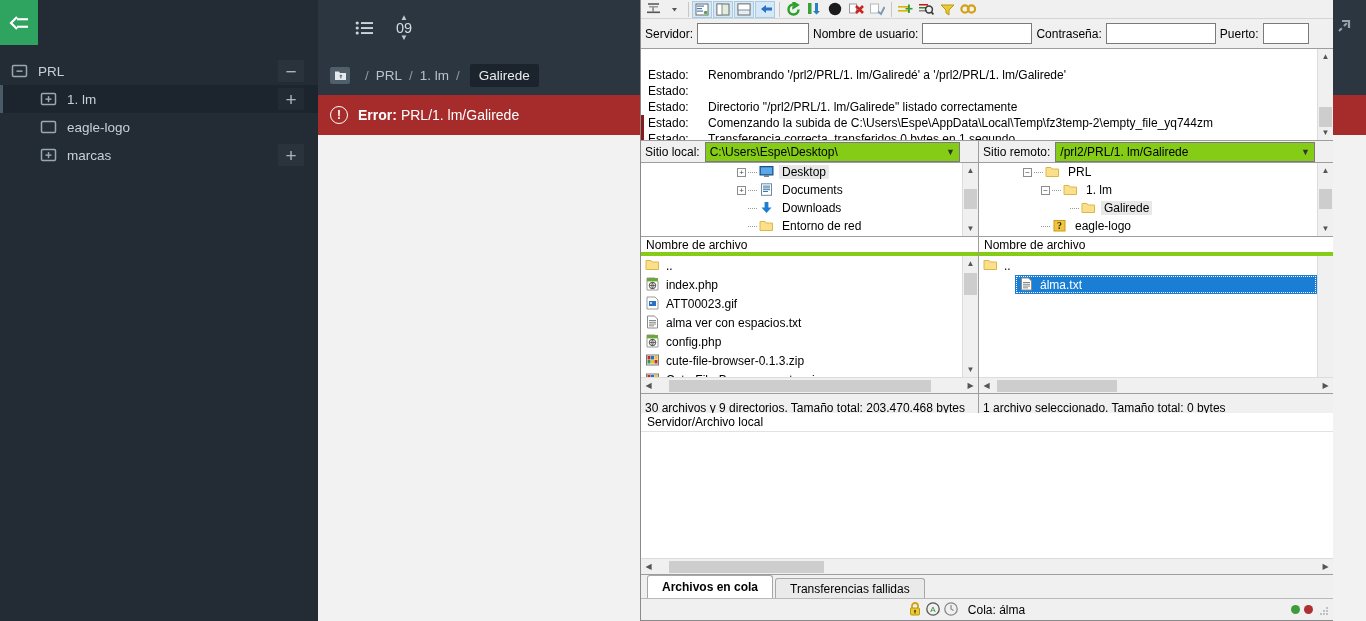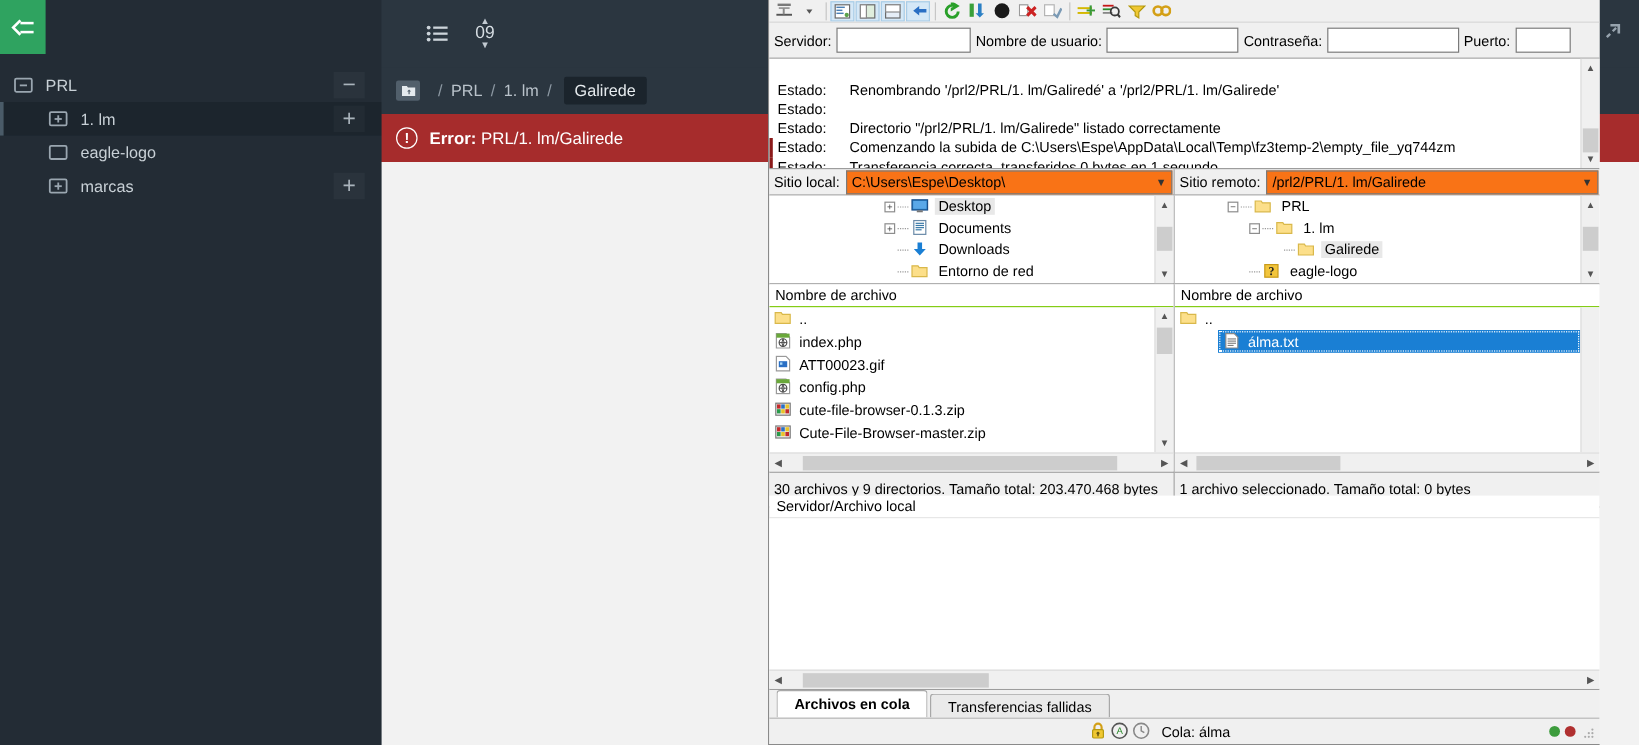--- a/index.html
+++ b/index.html
@@ -201,22 +201,22 @@
   
   .fz-sites { display: flex; flex: 0 0 22px; height: 22px; }
   .site-half {
     display: flex; align-items: center; height: 22px;
     border-bottom: 1px solid #9d9d9d; background: #f0f0f0;
   }
   .site-half.left { width: 338px; flex: 0 0 338px; border-right: 1px solid #9d9d9d; }
   .site-half.right { flex: 1; }
   .site-lbl { padding: 0 5px 0 4px; font-size: 12px; white-space: nowrap; }
   .site-combo {
-    flex: 1; height: 20px; background: #f97316; border: 1px solid #7a7a7a;
-    display: flex; align-items: center; margin-right: 1px;
+    flex: 1; height: 20px; background: #84cc16; border: 1px solid #7a7a7a;
+    display: flex; align-items: center; margin-right: 18px;
   }
   .site-combo .val { flex: 1; padding-left: 4px; font-size: 12px; white-space: nowrap; overflow: hidden; }
   .site-combo .cdrop {
     width: 17px; height: 18px; display: flex; align-items: center;
     justify-content: center; font-size: 9px; color: #333; cursor: pointer;
   }
 
   
   .fz-trees { display: flex; flex: 0 0 74px; height: 74px; }
   .tree-pane {
@@ -239,21 +239,21 @@
   .dtrow .ico { width: 16px; height: 14px; flex: 0 0 16px; margin-right: 4px; }
   .dtrow .nm { padding: 0 3px; }
   .dtrow .nm.hl { background: #e8e8e8; }
 
   
   .fz-lists { display: flex; flex: 0 0 156px; height: 156px; }
   .list-pane { display: flex; flex-direction: column; background: #fff; overflow: hidden; }
   .list-pane.left { width: 338px; flex: 0 0 338px; border-right: 1px solid #9d9d9d; }
   .list-pane.right { flex: 1; }
   .lp-head {
-    height: 19px; border-bottom: 1px solid #84cc16;
+    height: 19px; border-bottom: 4px solid #84cc16;
     display: flex; align-items: center; padding-left: 5px;
     font-size: 12px; background: #fff; flex: 0 0 19px; cursor: pointer;
   }
   .lp-body { flex: 1; display: flex; overflow: hidden; }
   .lp-rows { flex: 1; overflow: hidden; }
   .frow {
     height: 19px; display: flex; align-items: center;
     font-size: 12px; padding-left: 4px; cursor: pointer; white-space: nowrap;
   }
   .frow.sel { background: #1a7fd4; color: #fff; outline: 1px dotted #fff; outline-offset: -2px; margin-left: 36px; }
@@ -716,20 +716,32 @@
             </div>
             <div class="frow">
               <span class="fico">
                 <svg width="15" height="14" viewBox="0 0 15 14">
                   <path d="M2 1 L10 1 L13 4 L13 13 L2 13 Z" fill="#fff" stroke="#9a9a9a"></path>
                   <rect x="4" y="5" width="7" height="5" fill="#2a6fc4"></rect>
                   <rect x="5" y="6" width="2" height="2" fill="#a8d8f8"></rect>
                 </svg>
               </span>
               <span>ATT00023.gif</span>
+            </div>
+            <div class="frow">
+              <span class="fico">
+                <svg width="15" height="14" viewBox="0 0 15 14">
+                  <path d="M2.5 1 L9.5 1 L12.5 4 L12.5 13 L2.5 13 Z" fill="#fff" stroke="#8a8a8a"></path>
+                  <rect x="4" y="5" width="7" height="0.9" fill="#7a7a7a"></rect>
+                  <rect x="4" y="6.8" width="7" height="0.9" fill="#7a7a7a"></rect>
+                  <rect x="4" y="8.6" width="7" height="0.9" fill="#7a7a7a"></rect>
+                  <rect x="4" y="10.4" width="5" height="0.9" fill="#7a7a7a"></rect>
+                </svg>
+              </span>
+              <span>alma ver con espacios.txt</span>
             </div>
             <div class="frow">
               <span class="fico">
                 <svg width="15" height="14" viewBox="0 0 15 14">
                   <path d="M2 1 L10 1 L13 4 L13 13 L2 13 Z" fill="#fff" stroke="#9a9a9a"></path>
                   <rect x="2" y="1" width="11" height="3.4" fill="#6aa83a"></rect>
                   <circle cx="7.5" cy="8.5" r="3.2" fill="none" stroke="#4a4a4a" stroke-width="1"></circle>
                   <path d="M4.3 8.5 L10.7 8.5 M7.5 5.3 Q9.4 8.5 7.5 11.7 Q5.6 8.5 7.5 5.3" fill="none" stroke="#4a4a4a" stroke-width="0.8"></path>
                 </svg>
               </span>

